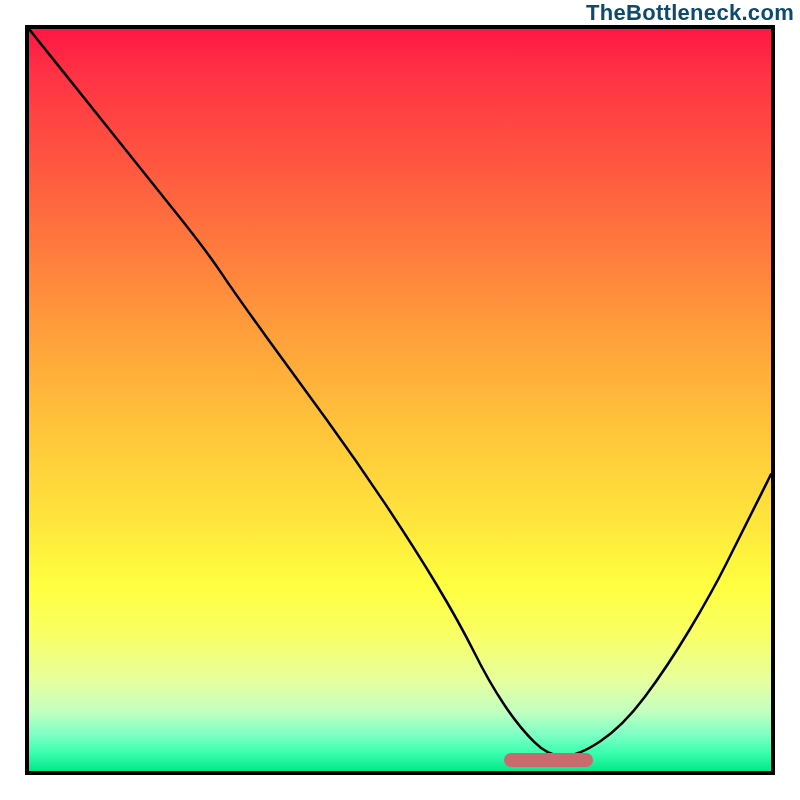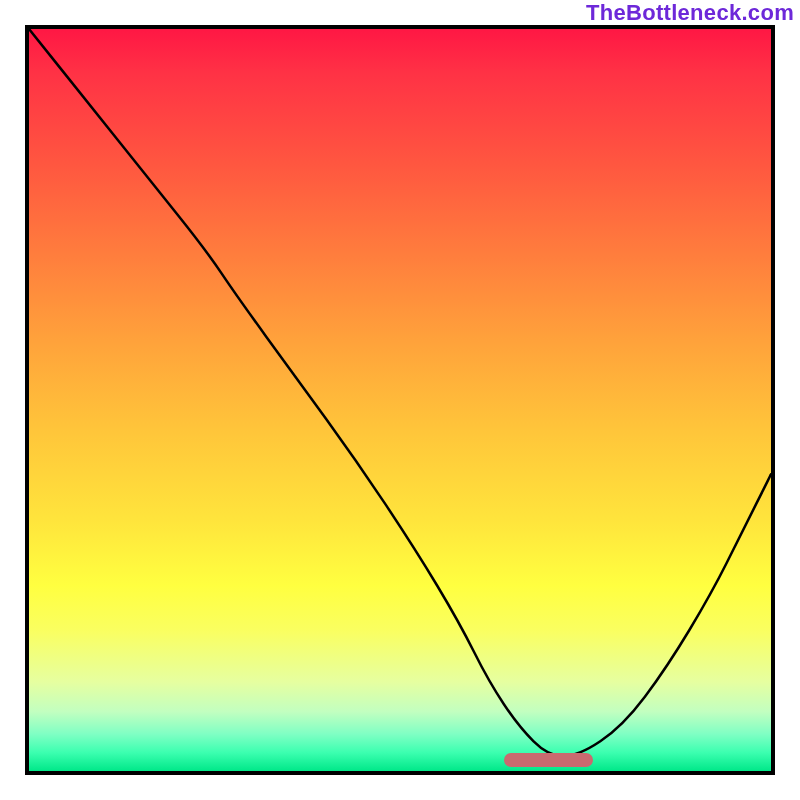--- a/index.html
+++ b/index.html
@@ -15,21 +15,21 @@
     position: relative;
     width: 800px;
     height: 800px;
   }
   .watermark {
     position: absolute;
     top: 0px;
     right: 6px;
     font-size: 22px;
     font-weight: 600;
-    color: #6d28d9;
+    color: #0c4a6e;
     letter-spacing: 0.3px;
     z-index: 20;
   }
   .plot-frame {
     position: absolute;
     left: 25px;
     top: 25px;
     width: 750px;
     height: 750px;
     border: 4px solid #000;

